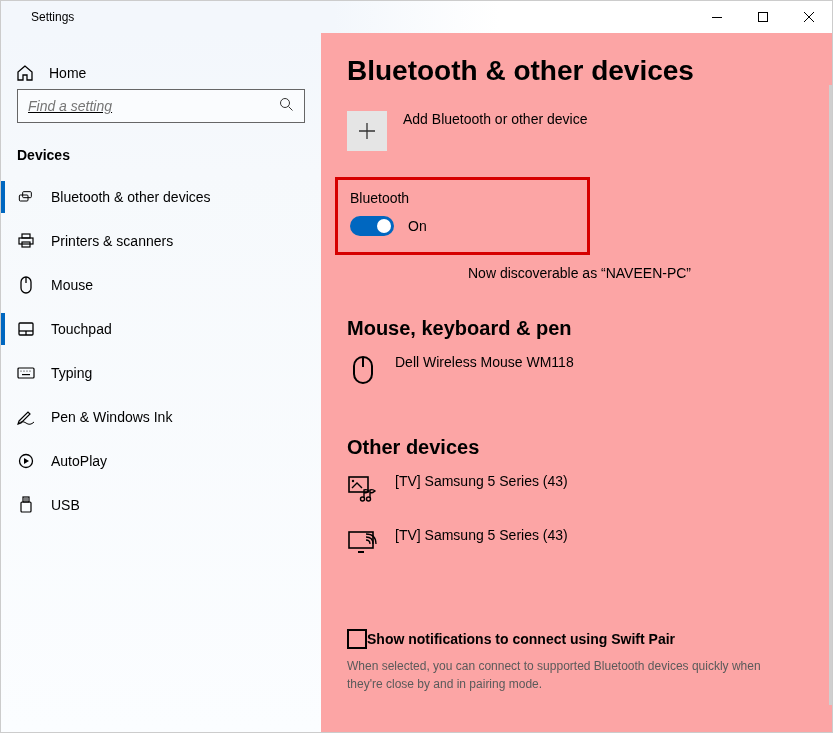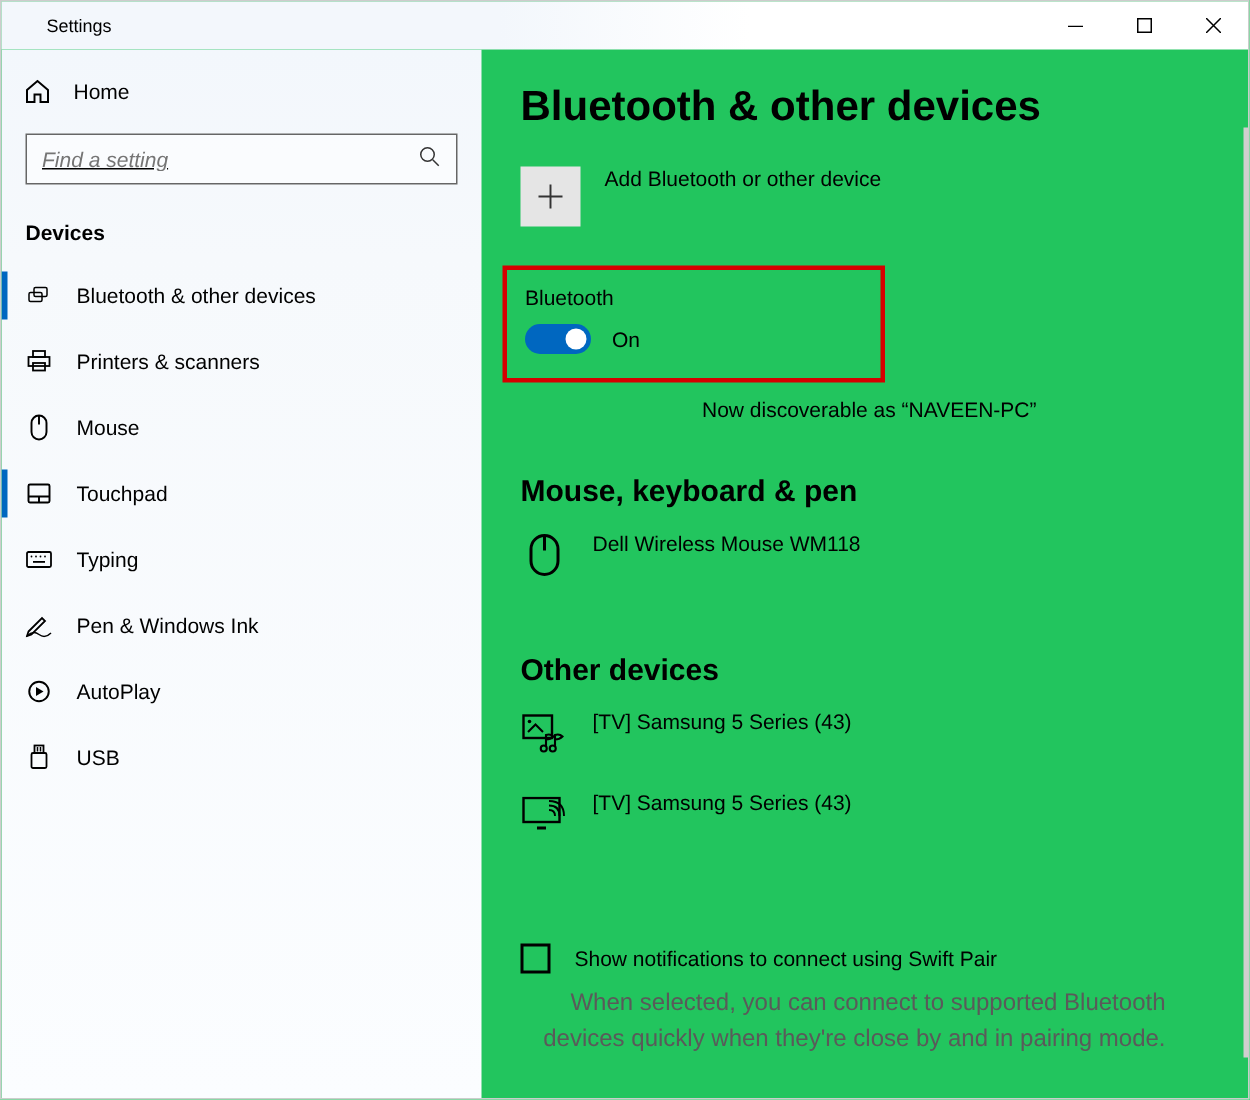--- a/index.html
+++ b/index.html
@@ -11,21 +11,21 @@
     width: 833px;
     height: 733px;
     overflow: hidden;
     position: relative;
   }
   .window {
     width: 833px;
     height: 733px;
     display: flex;
     flex-direction: column;
-    background: #22c55e;
+    background: #fca5a5;
     position: relative;
     border: 1px solid #ccc;
   }
   .titlebar {
     height: 32px;
     display: flex;
     align-items: stretch;
     background: linear-gradient(to right, #f3f7fc 0%, #f3f7fc 40%, #ffffff 60%);
   }
   .titlebar .icon-slot {
@@ -60,21 +60,21 @@
   .sidebar {
     width: 320px;
     background: linear-gradient(to bottom, #f3f7fc 0%, #f6f9fc 20%, #fbfdff 100%);
     padding-top: 8px;
     display: flex;
     flex-direction: column;
     position: relative;
   }
   .nav-home {
     display: flex;
-    align-items: center;
+    align-items: flex-end;
     height: 40px;
     padding: 0 16px;
     gap: 16px;
     font-size: 14px;
   }
   .home-icon svg { display: block; }
   .search-wrap {
     padding: 8px 16px 10px 16px;
   }
   .search {
@@ -210,35 +210,35 @@
     height: 32px;
     display: flex;
     align-items: center;
     justify-content: center;
   }
   .device-label { font-size: 14px; }
   .section-gap { height: 28px; }
   .checkbox-row {
     display: flex;
     align-items: center;
-    gap: 16px;
+    gap: 0;
     margin-top: 20px;
     margin-bottom: 8px;
+    font-weight: bold;
   }
   .checkbox {
     width: 20px;
     height: 20px;
     border: 2px solid #000;
   }
   .help-text {
-    font-size: 16px;
+    font-size: 12px;
     color: #5a5a5a;
     line-height: 1.5;
     max-width: 430px;
-    text-align: right;
   }
   .scroll-indicator {
     position: absolute;
     right: 0;
     top: 52px;
     width: 3px;
     height: 620px;
     background: #cfcfcf;
   }
 </style>

